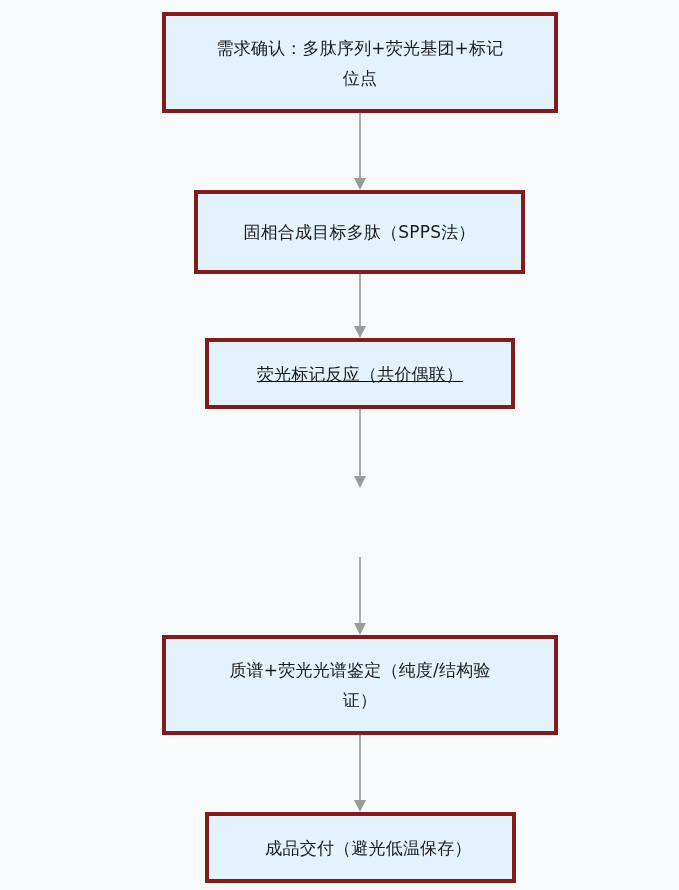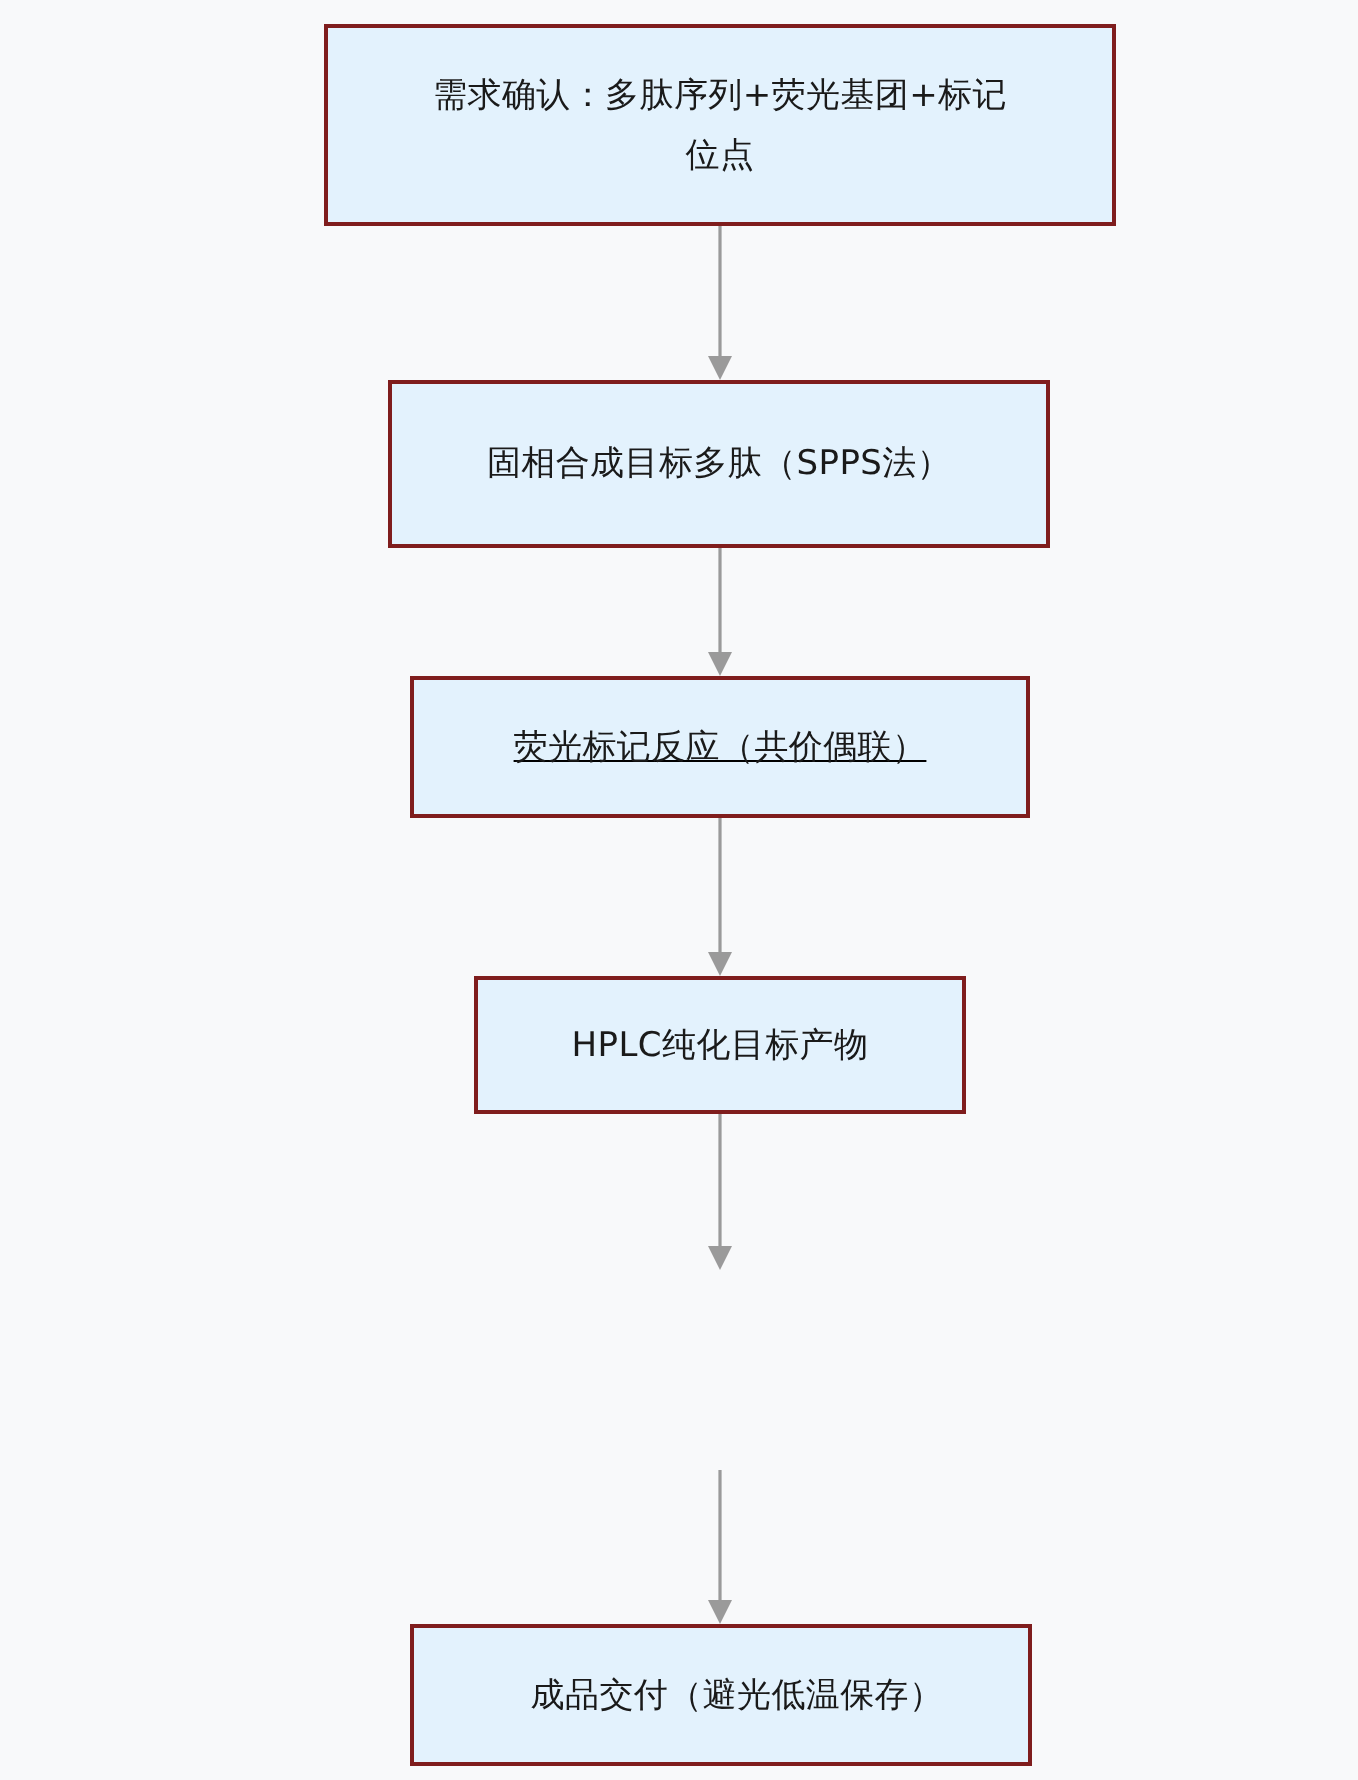--- a/index.html
+++ b/index.html
@@ -15,21 +15,21 @@
   }
   #flowchart {
     position: relative;
     width: 679px;
     height: 890px;
   }
   .node {
     position: absolute;
     box-sizing: border-box;
     background: #e3f2fd;
-    border: 2px solid #7f1d1d;
+    border: 4px solid #7f1d1d;
     display: flex;
     align-items: center;
     justify-content: center;
     text-align: center;
   }
   .node-label {
     font-size: 17px;
     line-height: 30px;
     color: #1a1a1a;
     padding: 0 14px;
@@ -92,22 +92,23 @@
   </div>
 
   <div class="node" style="left:194px; top:190px; width:331px; height:84px;">
     <span class="node-label">固相合成目标多肽（SPPS法）</span>
   </div>
 
   <div class="node" style="left:205px; top:338px; width:310px; height:71px;text-decoration:underline;">
     <span class="node-label">荧光标记反应（共价偶联）</span>
   </div>
 
-  <div class="node" style="left:237px; top:488px; width:246px; height:69px;">
-    <span class="node-label">HPLC纯化目标产物</span>
+
+  <div class="node" style="left:162px; top:635px; width:396px; height:100px;">
+    <span class="node-label">质谱+荧光光谱鉴定（纯度/结构验
+证）</span>
   </div>
-
 
   <div class="node" style="left:205px; top:812px; width:311px; height:71px;padding-left:16px;">
     <span class="node-label">成品交付（避光低温保存）</span>
   </div>
 
 </div>
 
 </body></html>

